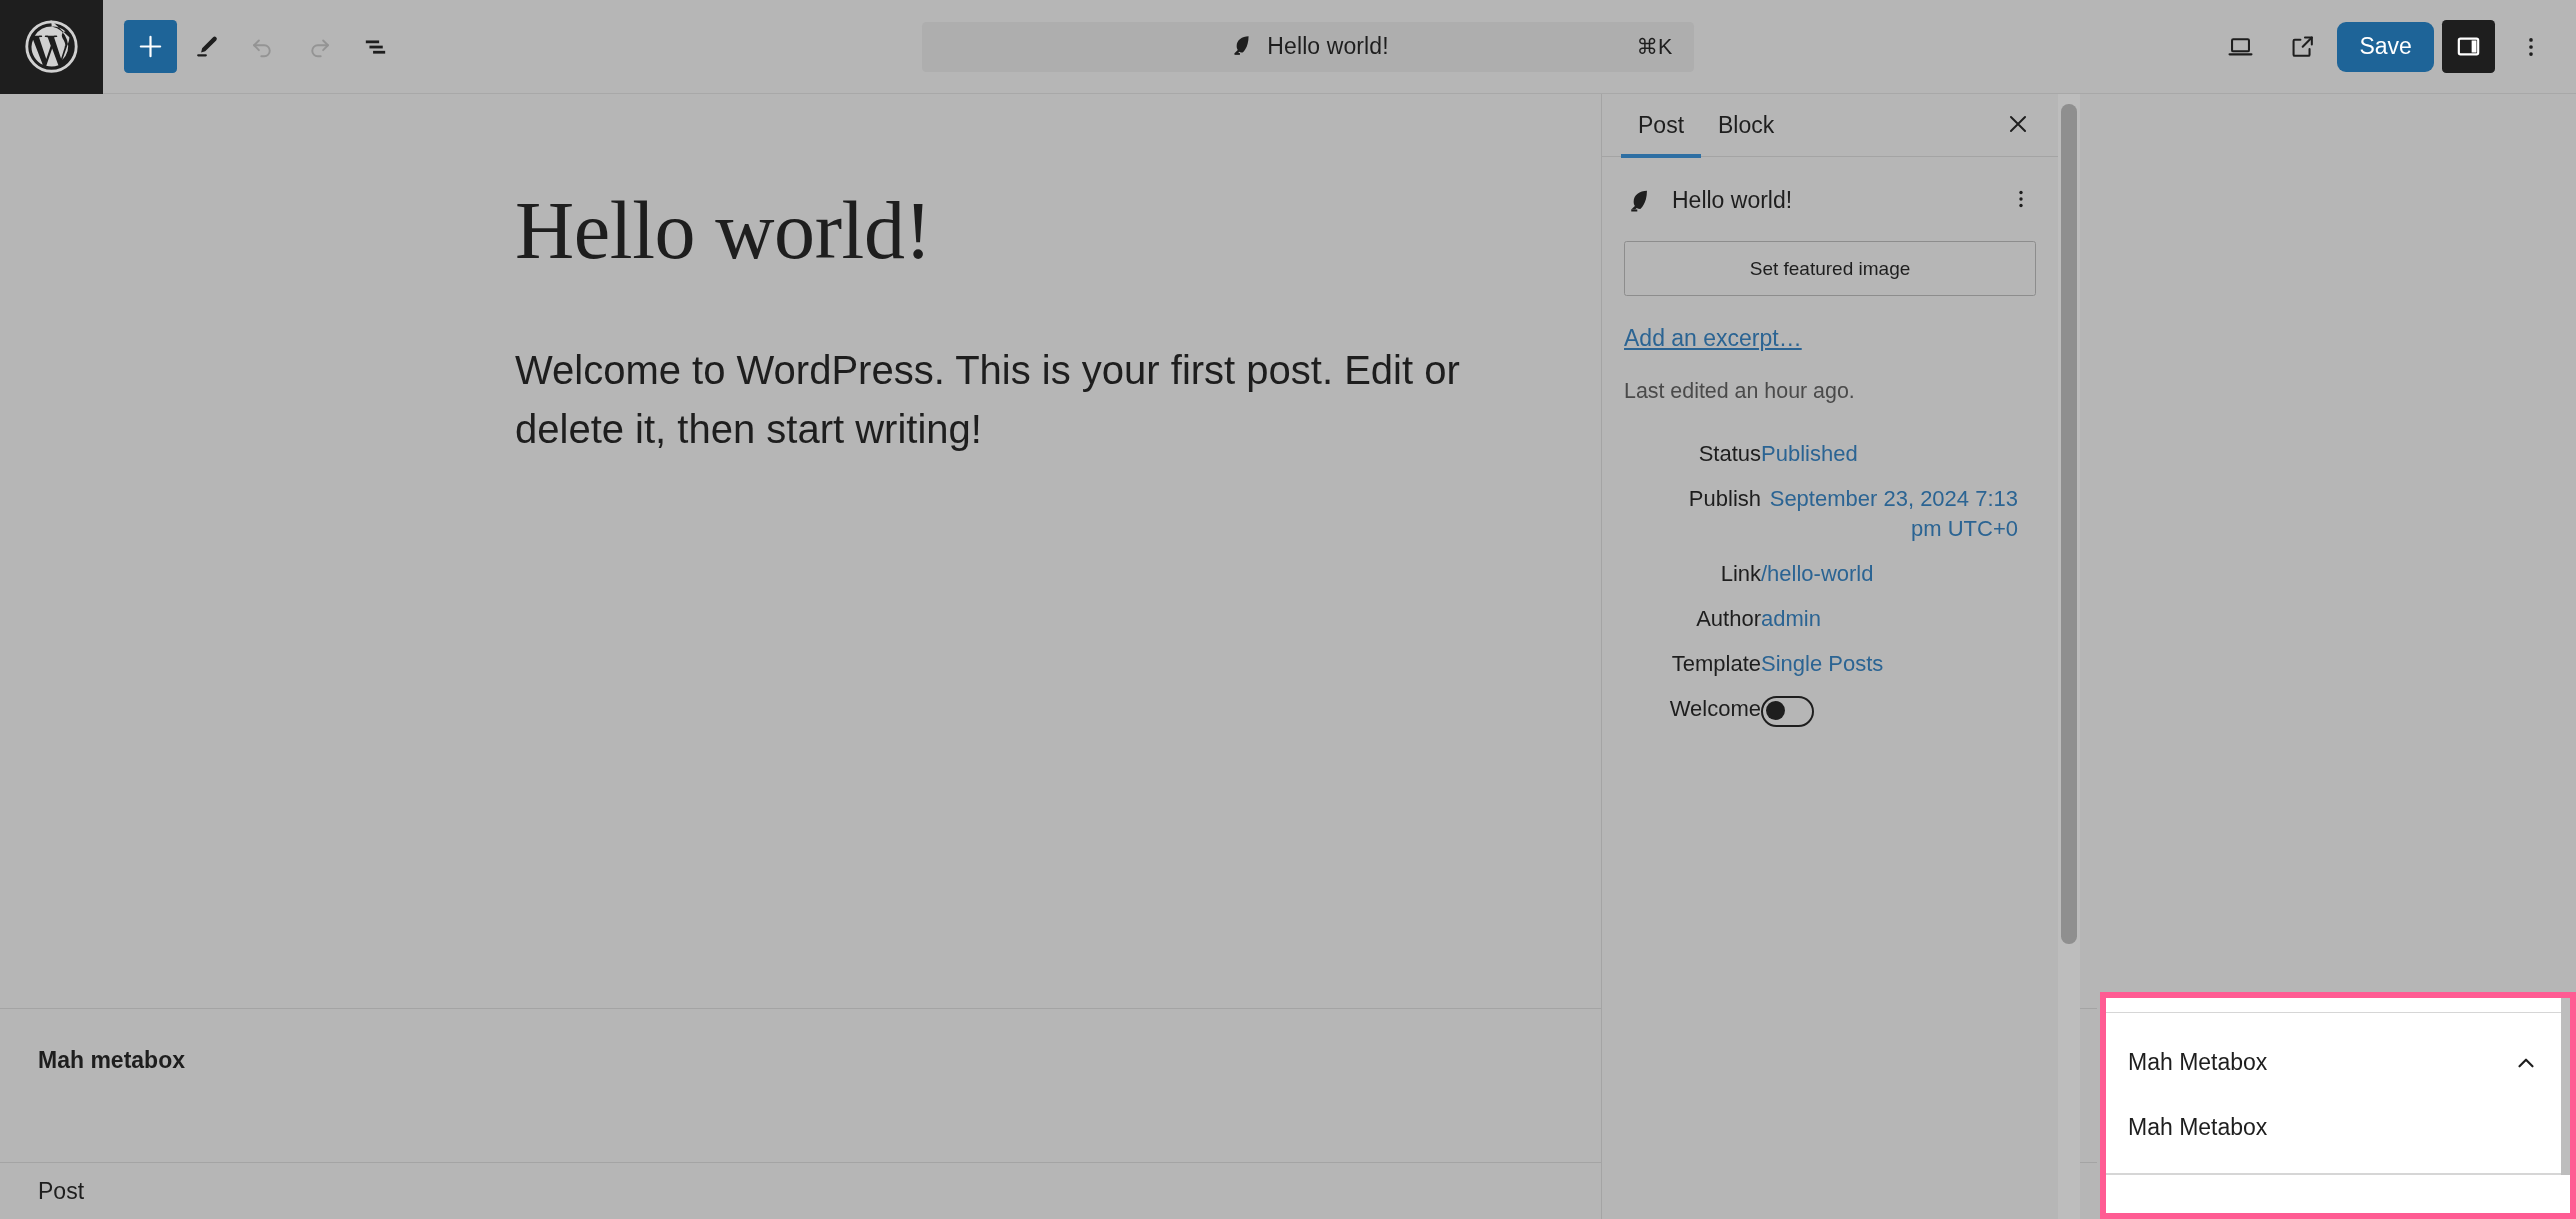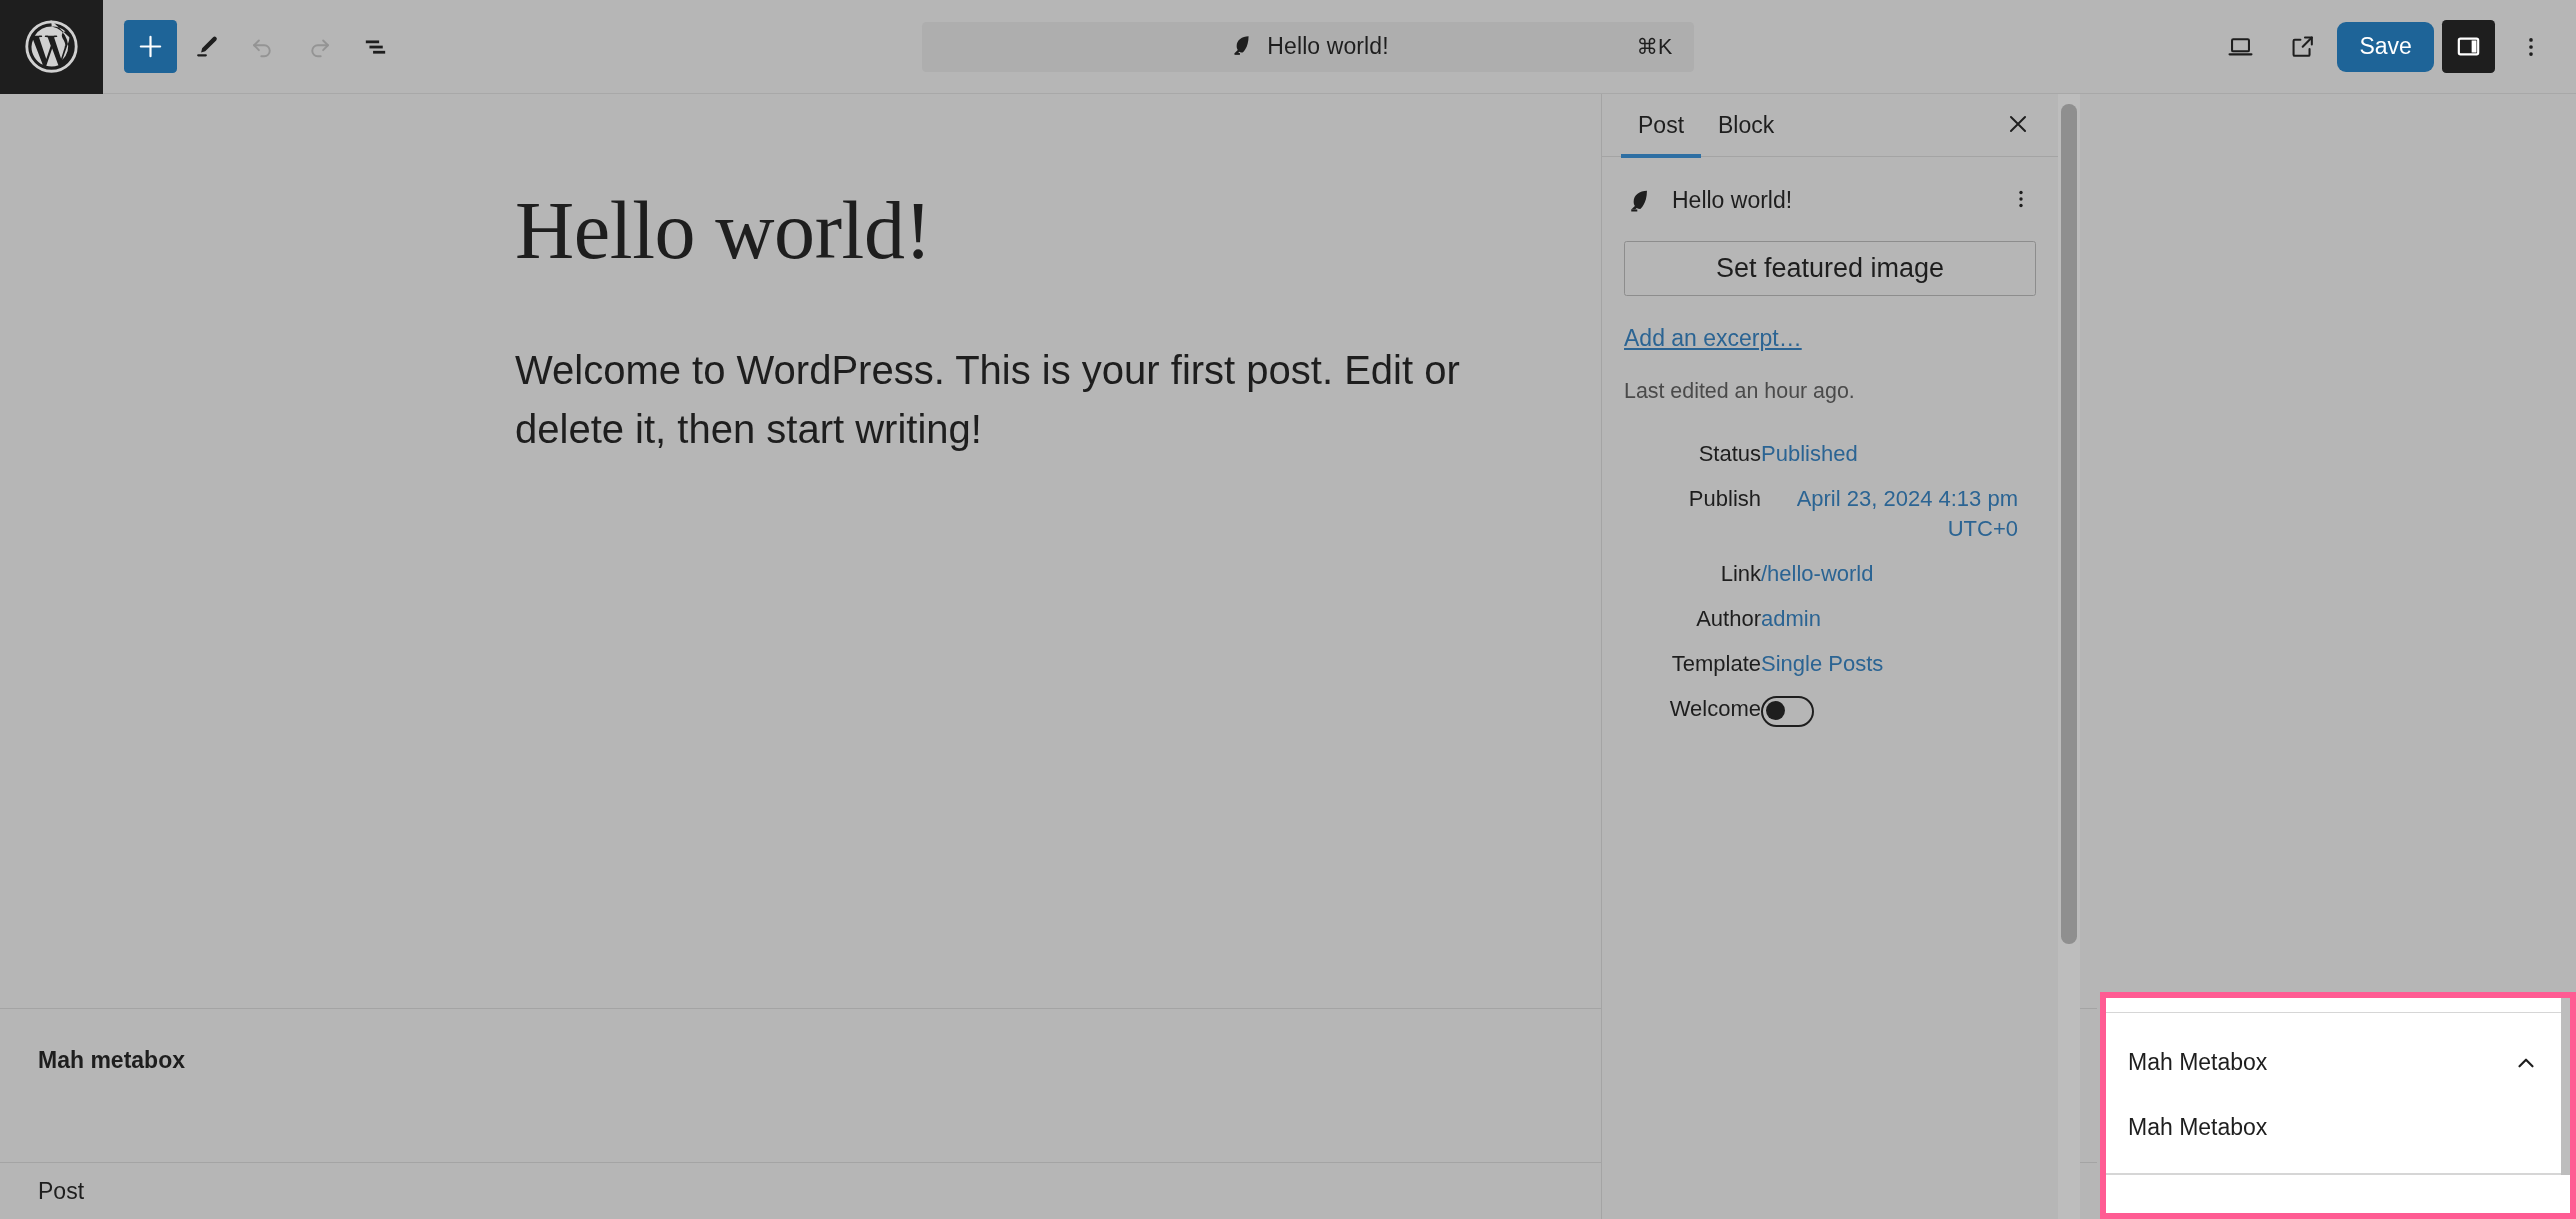--- a/index.html
+++ b/index.html
@@ -312,21 +312,21 @@
   }
 
   .featured-image-btn {
     display: block;
     margin: 5.1px 22px 0 22px;
     width: 412px;
     height: 55px;
     border: 1.7px solid #8d8d8d;
     background: transparent;
     border-radius: 2.6px;
-    font-size: 27px;
+    font-size: 19px;
     color: #1e1e1e;
     font-family: "Liberation Sans", sans-serif;
     cursor: pointer;
   }
 
   .excerpt-link {
     display: inline-block;
     margin: 29px 0 0 22px;
     font-size: 23px;
     color: #2b6493;
@@ -639,21 +639,21 @@
 
       <div class="meta-list">
 
         <div class="meta-row">
           <span class="meta-label">Status</span>
           <span class="meta-value">Published</span>
         </div>
 
         <div class="meta-row">
           <span class="meta-label">Publish</span>
-          <span class="meta-value multiline">April 23, 2024 4:13 pm UTC+0</span>
+          <span class="meta-value multiline">September 23, 2024 7:13 pm UTC+0</span>
         </div>
 
         <div class="meta-row">
           <span class="meta-label">Link</span>
           <span class="meta-value">/hello-world</span>
         </div>
 
         <div class="meta-row">
           <span class="meta-label">Author</span>
           <span class="meta-value">admin</span>

